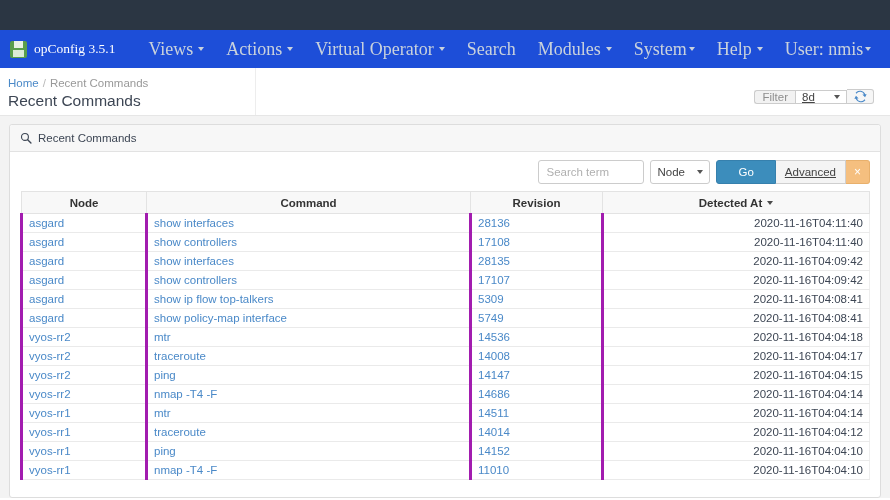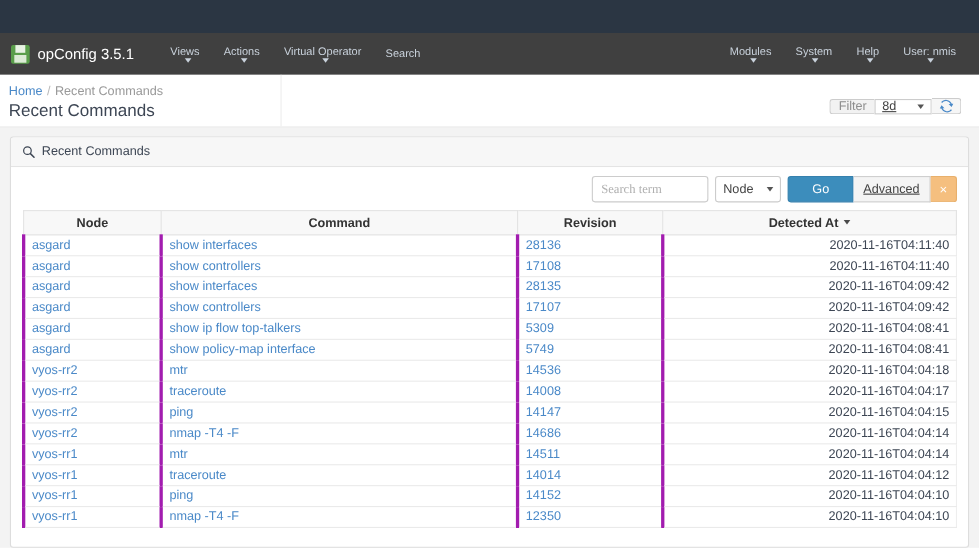--- a/index.html
+++ b/index.html
@@ -16,26 +16,27 @@
   
   .top-strip {
     height: 30px;
     background: #2b3643;
     width: 100%;
   }
 
   
   .navbar {
     height: 38px;
-    background: #404040;
+    background: #1d4ed8;
     display: flex;
     align-items: center;
     padding: 0 10px 0 6px;
     color: #c6cfda;
     position: relative;
+    font-family: Liberation Serif, serif;
   }
   .navbar-left { display: flex; align-items: center; flex: 1 1 auto; }
   .navbar-right { display: flex; align-items: center; }
 
   .brand-icon {
     width: 17px; height: 17px;
     margin: 0 7px 0 4px;
     background: #5a9e4b;
     border-radius: 2px;
     position: relative;
@@ -57,27 +58,26 @@
   }
 
   .brand-text {
     color: #ffffff;
     font-size: 13.5px;
     margin-right: 22px;
     white-space: nowrap;
   }
   .nav-item {
     color: #c9d2dc;
-    font-size: 10px;
+    font-size: 18px;
     padding: 0 11px;
     white-space: nowrap;
     cursor: default;
     display: flex;
     align-items: center;
-    flex-direction: column;
   }
   .nav-item .caret {
     display: inline-block;
     margin-left: 5px;
     width: 0; height: 0;
     border-left: 3.5px solid transparent;
     border-right: 3.5px solid transparent;
     border-top: 4px solid #c9d2dc;
   }
   .nav-item.tight .caret { margin-left: 2px; }
@@ -196,21 +196,21 @@
     padding: 8px 10px 7px 10px;
   }
   .search-input {
     width: 106px;
     height: 24px;
     border: 1px solid #cccccc;
     border-radius: 3px;
     font-size: 11.5px;
     padding: 0 7px;
     color: #555555;
-    font-family: Liberation Serif, serif;
+    font-family: Liberation Sans, sans-serif;
     outline: none;
     background: #ffffff;
   }
   .search-input::placeholder { color: #b0b0b0; }
   .field-select {
     margin-left: 6px;
     height: 24px;
     width: 60px;
     border: 1px solid #cccccc;
     border-radius: 3px;
@@ -490,21 +490,21 @@
             </tr>
             <tr>
               <td>vyos-rr1</td>
               <td>ping</td>
               <td class="num">14152</td>
               <td class="when">2020-11-16T04:04:10</td>
             </tr>
             <tr>
               <td>vyos-rr1</td>
               <td>nmap -T4 -F</td>
-              <td class="num">12350</td>
+              <td class="num">11010</td>
               <td class="when">2020-11-16T04:04:10</td>
             </tr>
           </tbody>
       </table>
     </div>
 
   </div>
 </div>
 
 </body></html>

